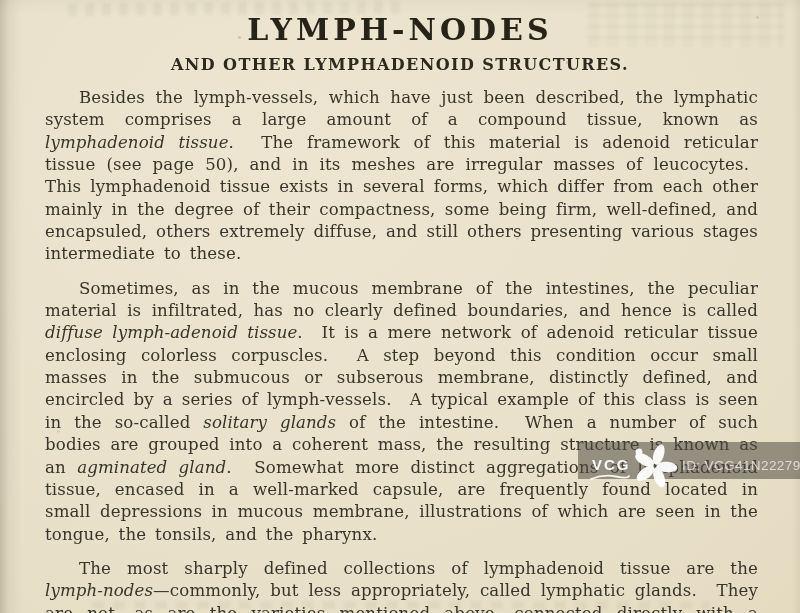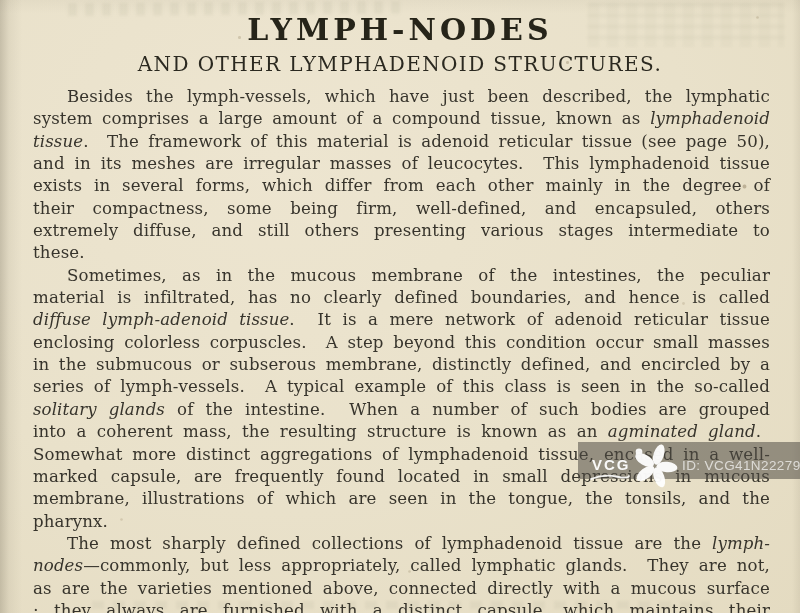--- a/index.html
+++ b/index.html
@@ -55,36 +55,36 @@
     margin:0;padding-top:13px;
     text-align:center;
     font-size:30px;line-height:34px;
     font-weight:700;
     letter-spacing:4px;
     color:#262419;
   }
   .subtitle{
     margin:0;padding-top:7px;
     text-align:center;
-    font-size:20px;line-height:21px;
-    font-weight:400;
+    font-size:16px;line-height:21px;
+    font-weight:700;
     letter-spacing:1.4px;
     color:#2b2920;
   }
 
   .body-text{
     margin:11px 30px 0 33px;
     text-align:justify;
     font-size:16.6px;
     line-height:22.35px;
     word-spacing:3.4px;
     letter-spacing:.15px;
     color:#37342c;
   }
-  .body-text p{margin:0;text-indent:34px;}
+  .body-text p{margin:12px;text-indent:34px;}
   .body-text em{font-style:italic;letter-spacing:.1px;}
 
   
   .wm-bar{
     position:absolute;
     left:578px;top:442px;width:222px;height:37px;
     background:rgba(80,77,69,.55);
   }
   .wm-brand{
     position:absolute;left:14px;top:14px;

